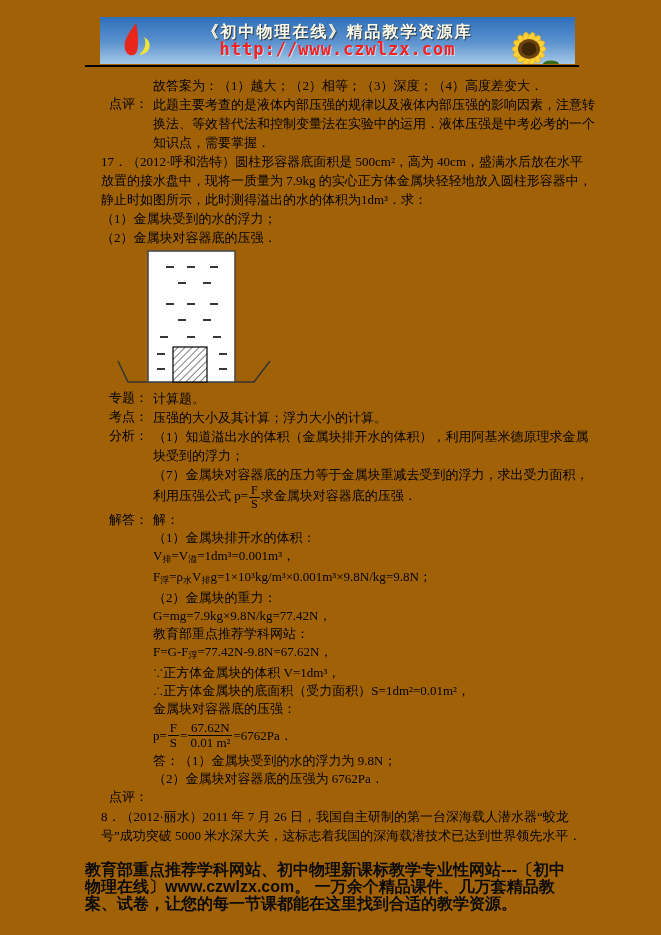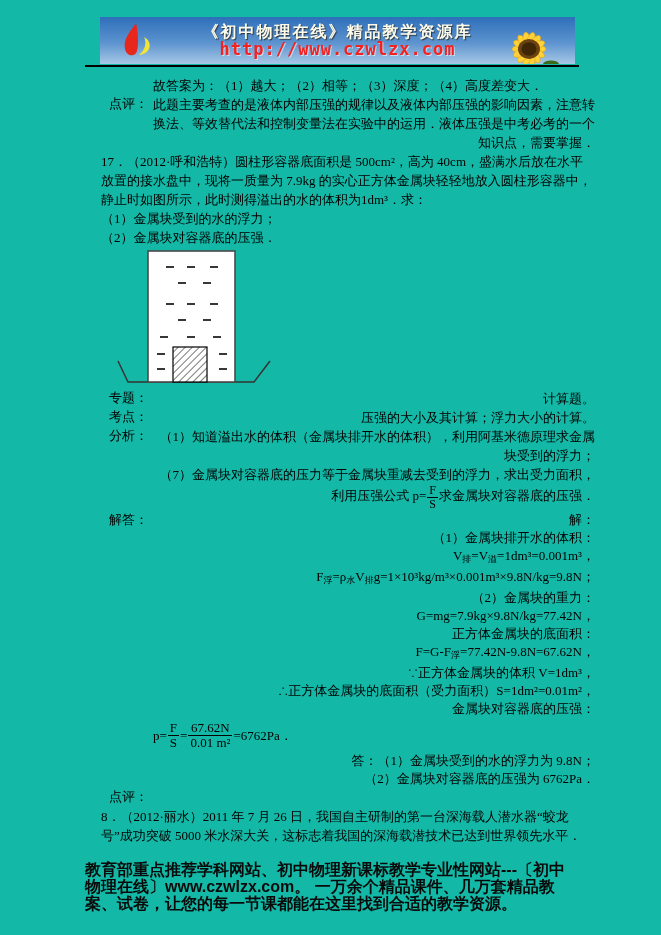--- a/index.html
+++ b/index.html
@@ -1,17 +1,17 @@
 <!DOCTYPE html>
 <html><head>
 <meta charset="utf-8">
 <style>
   html,body { margin:0; padding:0; background:#ffffff; }
   .page {
-    position:relative; width:661px; height:935px; background:#14b8a6;
+    position:relative; width:661px; height:935px; background:#a16207;
     font-family:"Liberation Serif","DejaVu Serif",serif;
     color:#000; font-size:13px; line-height:19px; overflow:hidden;
   }
 
   
   .banner {
     position:absolute; top:17px; left:100px; width:475px; height:47px;
     background:linear-gradient(to bottom,#2e6fba 0%,#5d93cf 55%,#a6c8e6 100%);
     display:flex; align-items:center; overflow:hidden;
   }
@@ -29,21 +29,21 @@
     margin-top:-1px;
   }
   .banner-flower { position:absolute; right:2px; top:6px; }
   .rule { position:absolute; top:65px; left:85px; width:494px; border-top:2px solid #000; }
 
   
   .content { position:absolute; top:76px; left:101px; width:494px; }
   .indent { padding-left:52px; }
   .hang { display:flex; align-items:flex-start; }
   .hang-label { flex:0 0 52px; width:52px; padding-left:8px; box-sizing:border-box; white-space:nowrap;font-family:Liberation Mono, monospace; }
-  .hang-body { flex:1 1 auto; min-width:0;text-align:right; }
+  .hang-body { flex:1 1 auto; min-width:0; }
 
   .figure-wrap { margin:2px 0 4px 12px; }
   .figure-wrap svg { display:block; }
 
   .sol-line { line-height:18px; }
   .cns { font-size:9px; vertical-align:-2px; }  
 
   .frac { display:inline-flex; flex-direction:column; align-items:center; vertical-align:middle; line-height:13px; font-size:12px; padding:0 1px; }
   .fr-den { border-top:1px solid #000; padding:0 2px; }
   .formula-row { display:flex; align-items:center; margin:3px 0 2px 0; line-height:15px; }
@@ -162,21 +162,21 @@
 
     <div class="hang">
       <div class="hang-label">解答：</div>
       <div class="hang-body">
         <div class="sol-line">解：</div>
         <div class="sol-line">（1）金属块排开水的体积：</div>
         <div class="sol-line"><span>V</span><span class="cns">排</span><span>=V</span><span class="cns">溢</span><span>=1dm³=0.001m³，</span></div>
         <div class="sol-line"><span>F</span><span class="cns">浮</span><span>=ρ</span><span class="cns">水</span><span>V</span><span class="cns">排</span><span>g=1×10³kg/m³×0.001m³×9.8N/kg=9.8N；</span></div>
         <div class="sol-line">（2）金属块的重力：</div>
         <div class="sol-line">G=mg=7.9kg×9.8N/kg=77.42N，</div>
-        <div class="sol-line">正方体金属块的底面积：</div>
+        <div class="sol-line">教育部重点推荐学科网站：</div>
         <div class="sol-line"><span>F=G-F</span><span class="cns">浮</span><span>=77.42N-9.8N=67.62N，</span></div>
         <div class="sol-line">∵正方体金属块的体积 V=1dm³，</div>
         <div class="sol-line">∴正方体金属块的底面积（受力面积）S=1dm²=0.01m²，</div>
         <div class="sol-line">金属块对容器底的压强：</div>
         <div class="formula-row">
           <span>p=</span>
             <span class="frac">
               <span class="fr-num">F</span>
               <span class="fr-den">S</span>
             </span>

